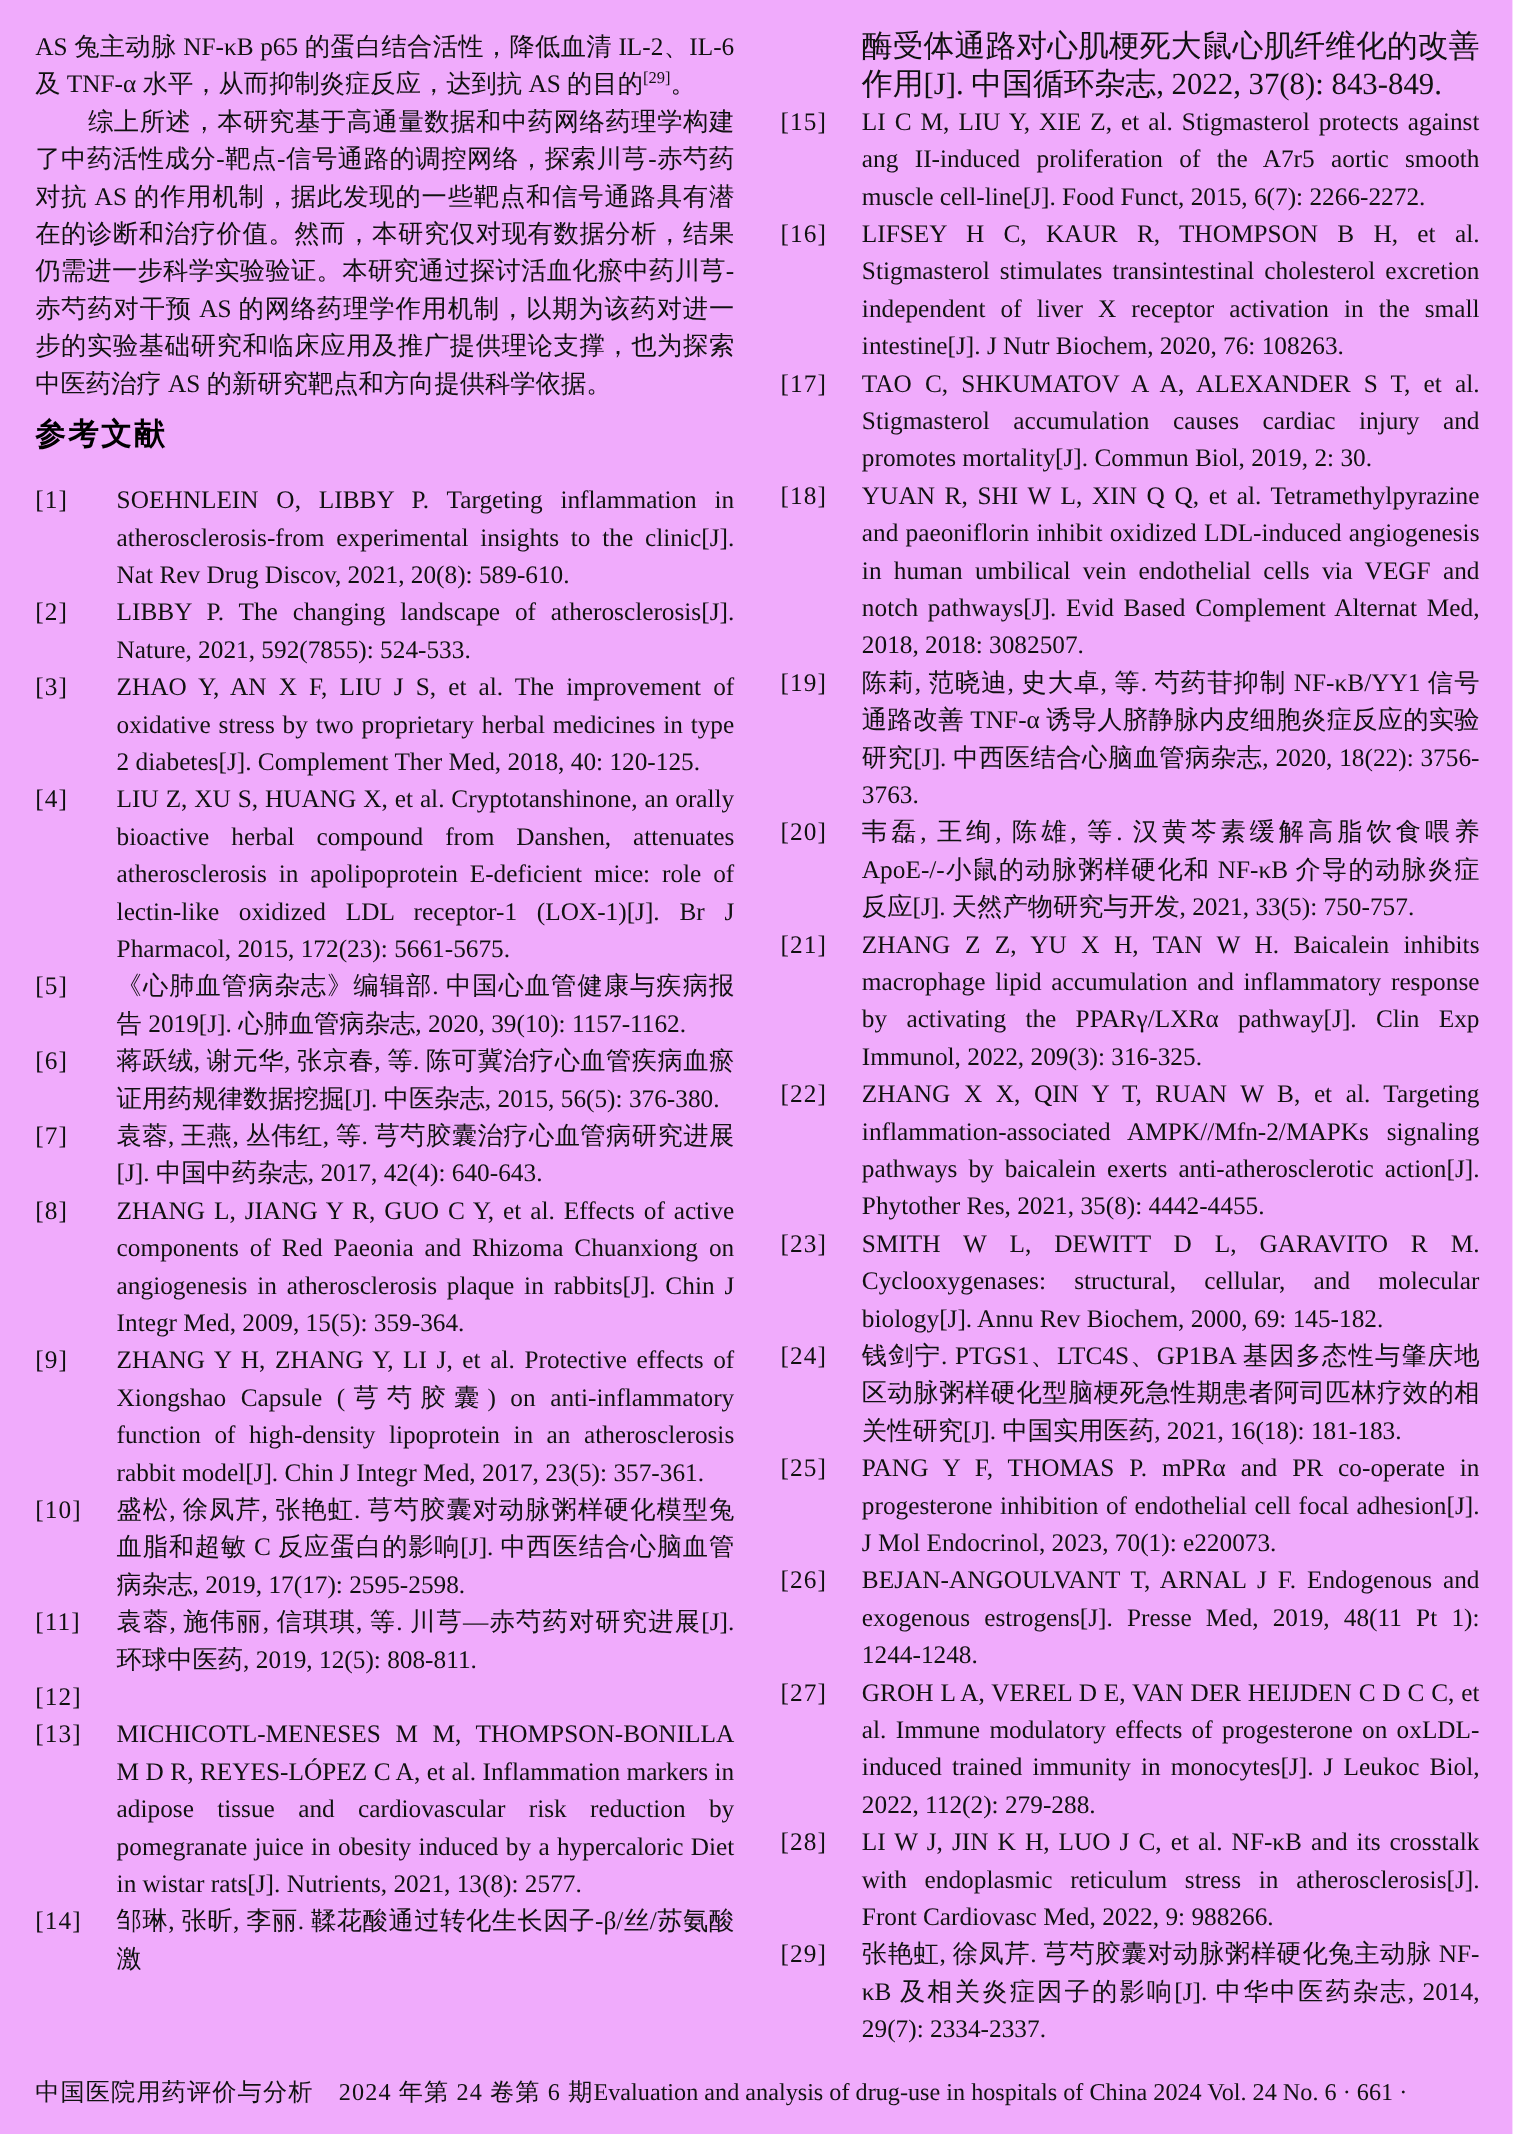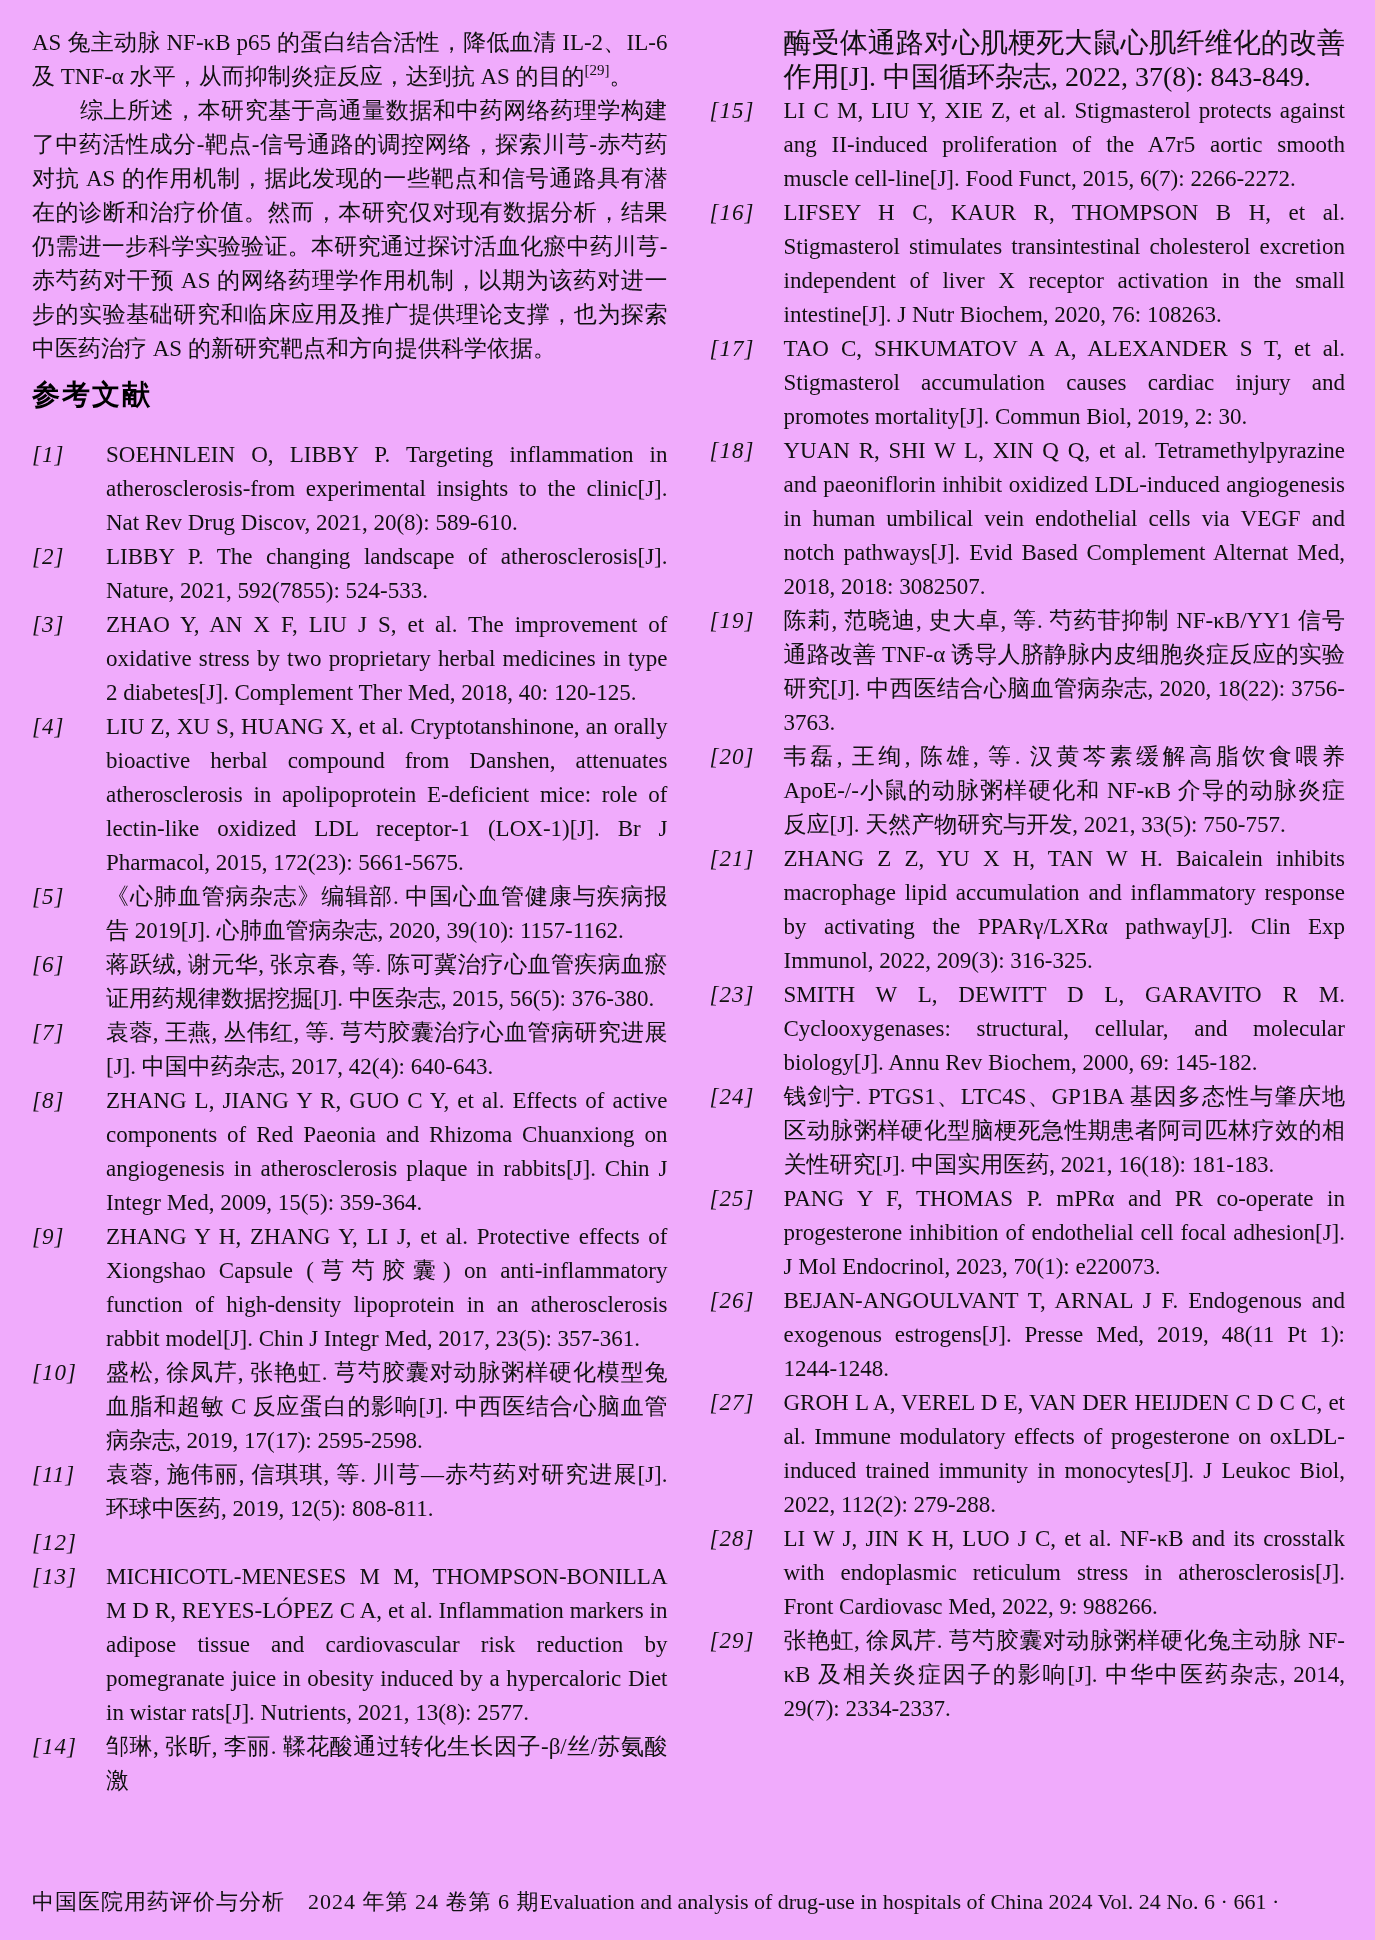--- a/index.html
+++ b/index.html
@@ -52,21 +52,20 @@
     padding: 0;
   }
   .ref-item {
     display: flex;
     font-size: 23px;
     line-height: 34px;
   }
   .ref-num {
     flex: 0 0 74px;
     letter-spacing: 1px;
-    font-style: italic;
   }
   .ref-text {
     flex: 1;
     text-align: justify;
     min-width: 0;
   }
 
   .continuation {
     font-size: 28px;
     line-height: 34px;
@@ -179,20 +178,24 @@
           </li>
           <li class="ref-item">
             <span class="ref-num">[20]</span>
             <span class="ref-text">韦磊, 王绚, 陈雄, 等. 汉黄芩素缓解高脂饮食喂养 ApoE-/-小鼠的动脉粥样硬化和 NF-κB 介导的动脉炎症反应[J]. 天然产物研究与开发, 2021, 33(5): 750-757.</span>
           </li>
           <li class="ref-item">
             <span class="ref-num">[21]</span>
             <span class="ref-text">ZHANG Z Z, YU X H, TAN W H. Baicalein inhibits macrophage lipid accumulation and inflammatory response by activating the PPARγ/LXRα pathway[J]. Clin Exp Immunol, 2022, 209(3): 316-325.</span>
           </li>
           <li class="ref-item">
+            <span class="ref-num">[22]</span>
+            <span class="ref-text">ZHANG X X, QIN Y T, RUAN W B, et al. Targeting inflammation-associated AMPK//Mfn-2/MAPKs signaling pathways by baicalein exerts anti-atherosclerotic action[J]. Phytother Res, 2021, 35(8): 4442-4455.</span>
+          </li>
+          <li class="ref-item">
             <span class="ref-num">[23]</span>
             <span class="ref-text">SMITH W L, DEWITT D L, GARAVITO R M. Cyclooxygenases: structural, cellular, and molecular biology[J]. Annu Rev Biochem, 2000, 69: 145-182.</span>
           </li>
           <li class="ref-item">
             <span class="ref-num">[24]</span>
             <span class="ref-text">钱剑宁. PTGS1、LTC4S、GP1BA 基因多态性与肇庆地区动脉粥样硬化型脑梗死急性期患者阿司匹林疗效的相关性研究[J]. 中国实用医药, 2021, 16(18): 181-183.</span>
           </li>
           <li class="ref-item">
             <span class="ref-num">[25]</span>
             <span class="ref-text">PANG Y F, THOMAS P. mPRα and PR co-operate in progesterone inhibition of endothelial cell focal adhesion[J]. J Mol Endocrinol, 2023, 70(1): e220073.</span>

